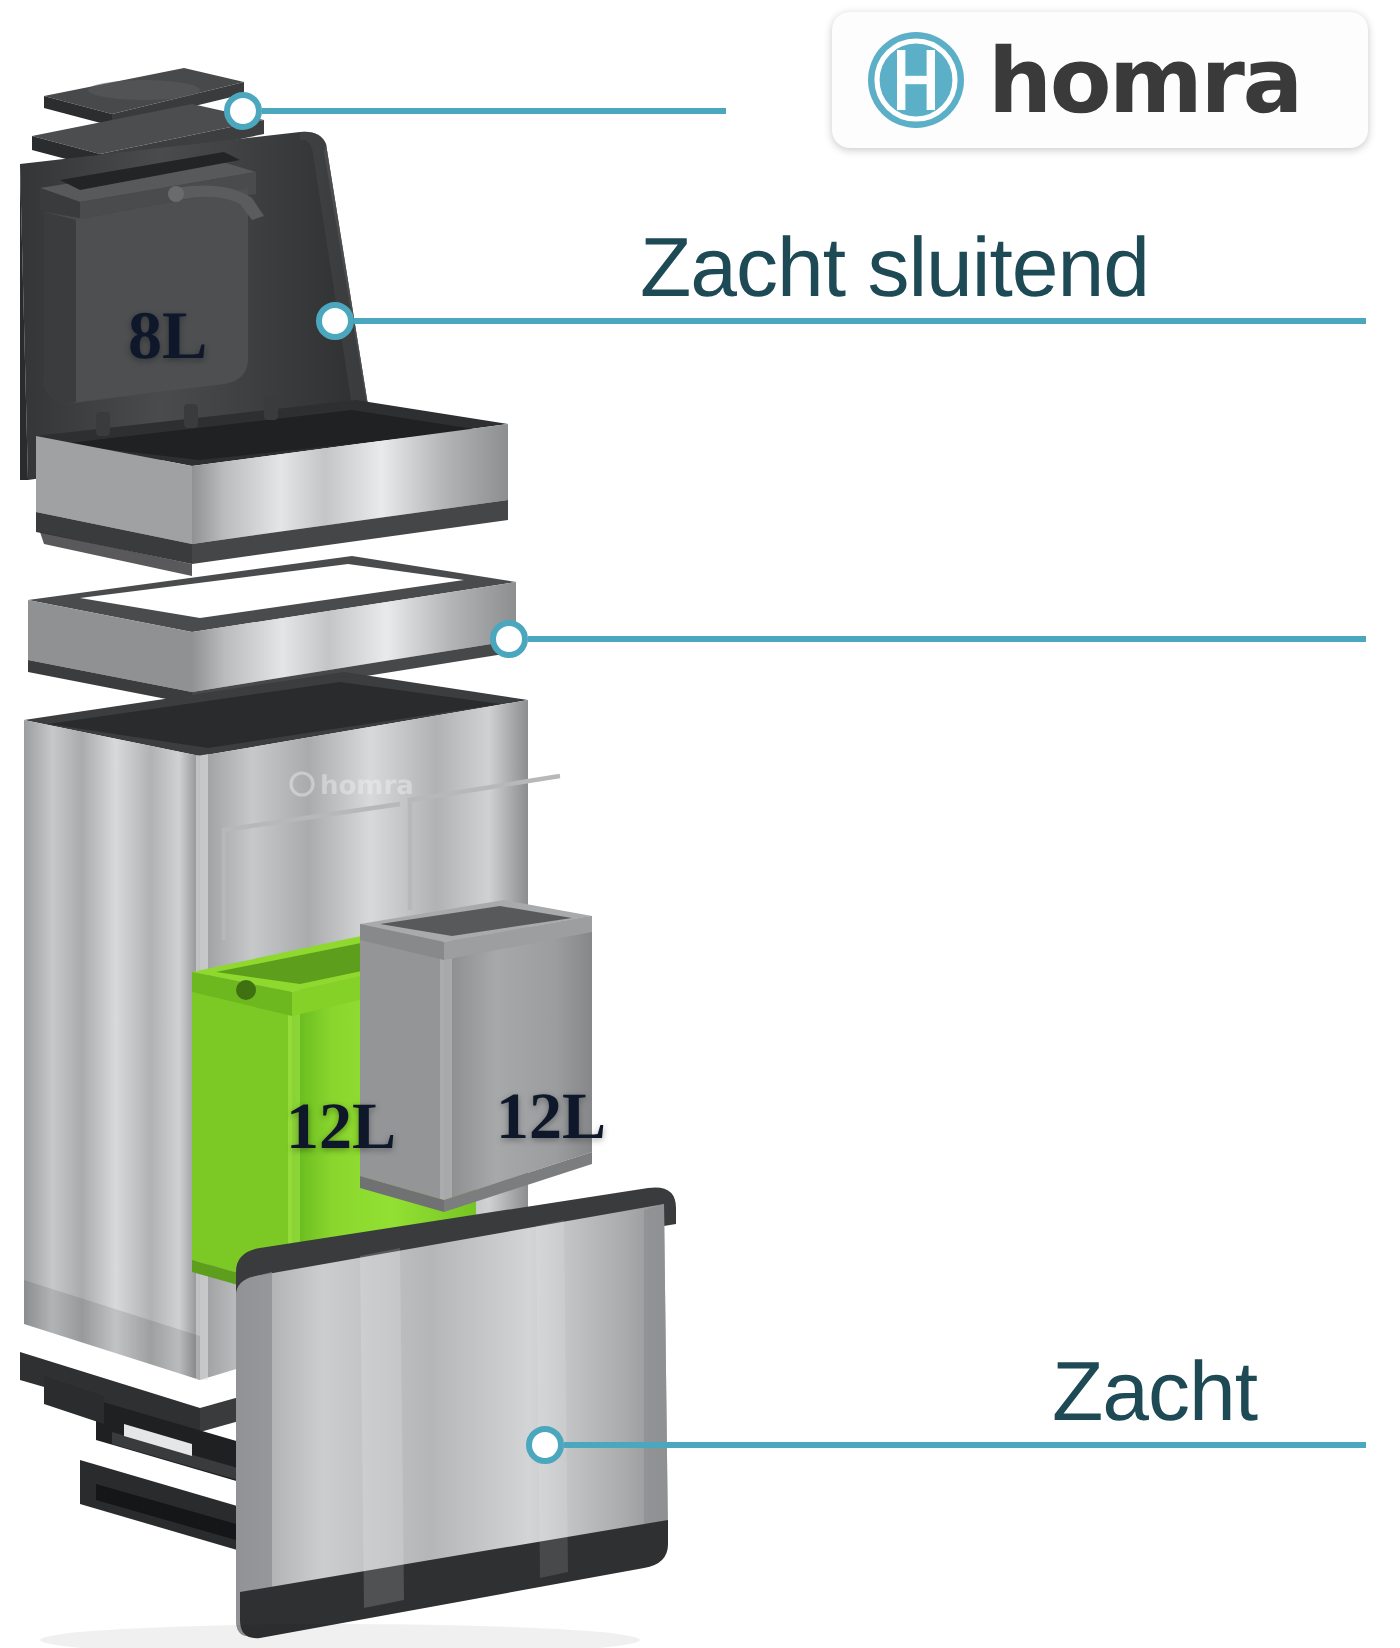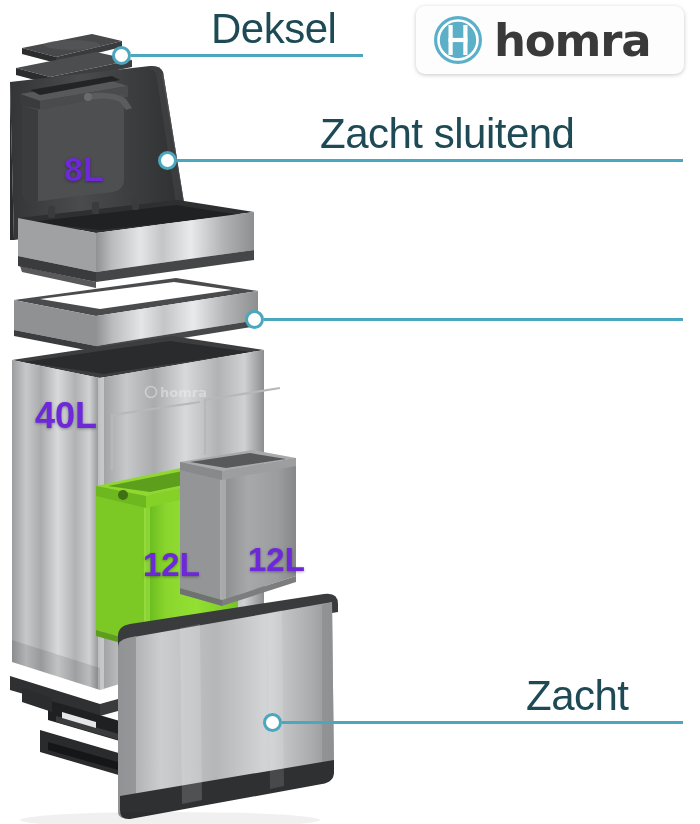--- a/index.html
+++ b/index.html
@@ -59,23 +59,23 @@
     border-radius: 50%;
     background: #ffffff;
     border: 3px solid #4ba7bd;
   }
 
   
   #product { position: absolute; left: 0; top: 0; width: 420px; height: 824px; }
 
   .vol-tag {
     position: absolute;
-    color: #6d28d9;
+    color: #0f172a;
     font-weight: 700;
-    font-family: Liberation Sans, sans-serif;
+    font-family: Liberation Serif, serif;
     text-shadow: 0 1px 3px rgba(0,0,0,0.35);
     line-height: 1;
     pointer-events: none;
   }
 </style>
 </head>
 <body>
 
 <div id="stage">
 
@@ -274,27 +274,25 @@
       <path d="M120 796 L334 760 L334 772 Q334 782 322 784 L130 819 Q120 820 120 810 Z" fill="#2f3032"></path>
 
       <path d="M180 628 L200 624 L202 800 L182 804 Z" fill="#ffffff" opacity="0.16"></path>
       <path d="M268 613 L282 610 L284 786 L270 789 Z" fill="#ffffff" opacity="0.12"></path>
     </g>
 
     <ellipse cx="170" cy="820" rx="150" ry="8" fill="#000" opacity="0.06"></ellipse>
   </svg>
 
   <div class="vol-tag" style="left:64px;  top:152px; font-size:34px;">8L</div>
-  <div class="vol-tag" style="left:35px;  top:398px; font-size:36px;">40L</div>
   <div class="vol-tag" style="left:143px; top:548px; font-size:33px;">12L</div>
   <div class="vol-tag" style="left:248px; top:543px; font-size:33px;">12L</div>
 
   <div class="callout-dot" style="left:112px; top:46px;"></div>
   <div class="callout-rule" style="left:131px; top:54px; width:232px;"></div>
-  <div class="callout-label" style="left:211px; top:8px;">Deksel</div>
 
   <div class="callout-dot" style="left:158px; top:151px;"></div>
   <div class="callout-rule" style="left:177px; top:159px; width:506px;"></div>
   <div class="callout-label" style="left:320px; top:113px;">Zacht sluitend</div>
 
   <div class="callout-dot" style="left:245px; top:310px;"></div>
   <div class="callout-rule" style="left:264px; top:318px; width:419px;"></div>
 
   <div class="callout-dot" style="left:263px; top:713px;"></div>
   <div class="callout-rule" style="left:282px; top:721px; width:401px;"></div>

